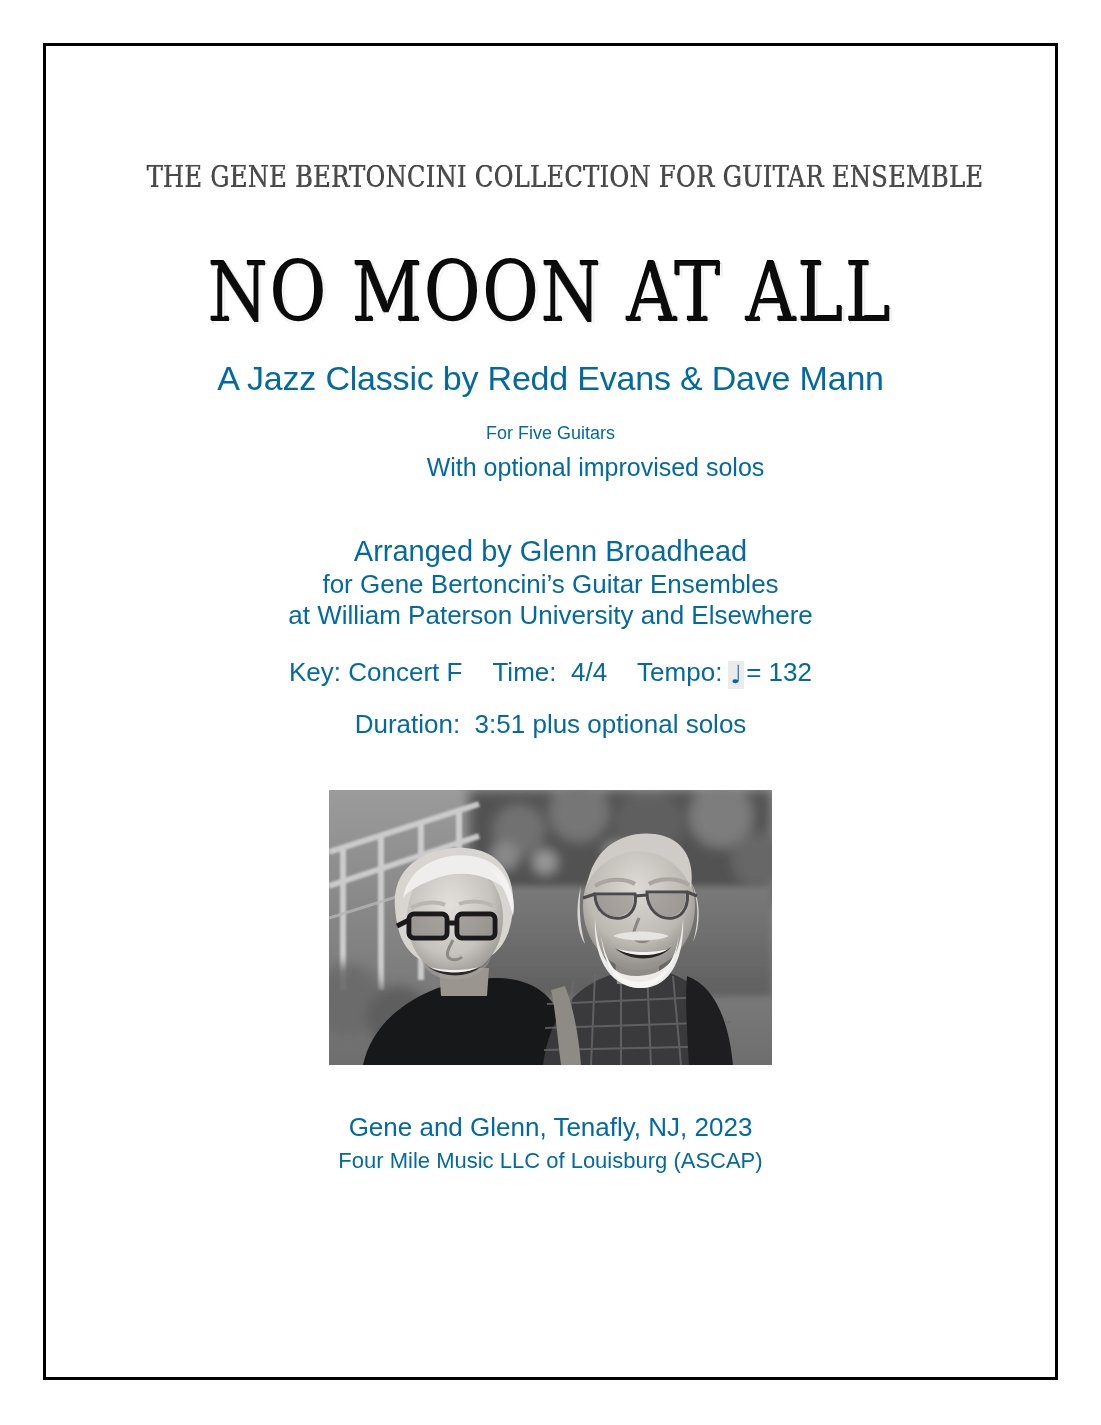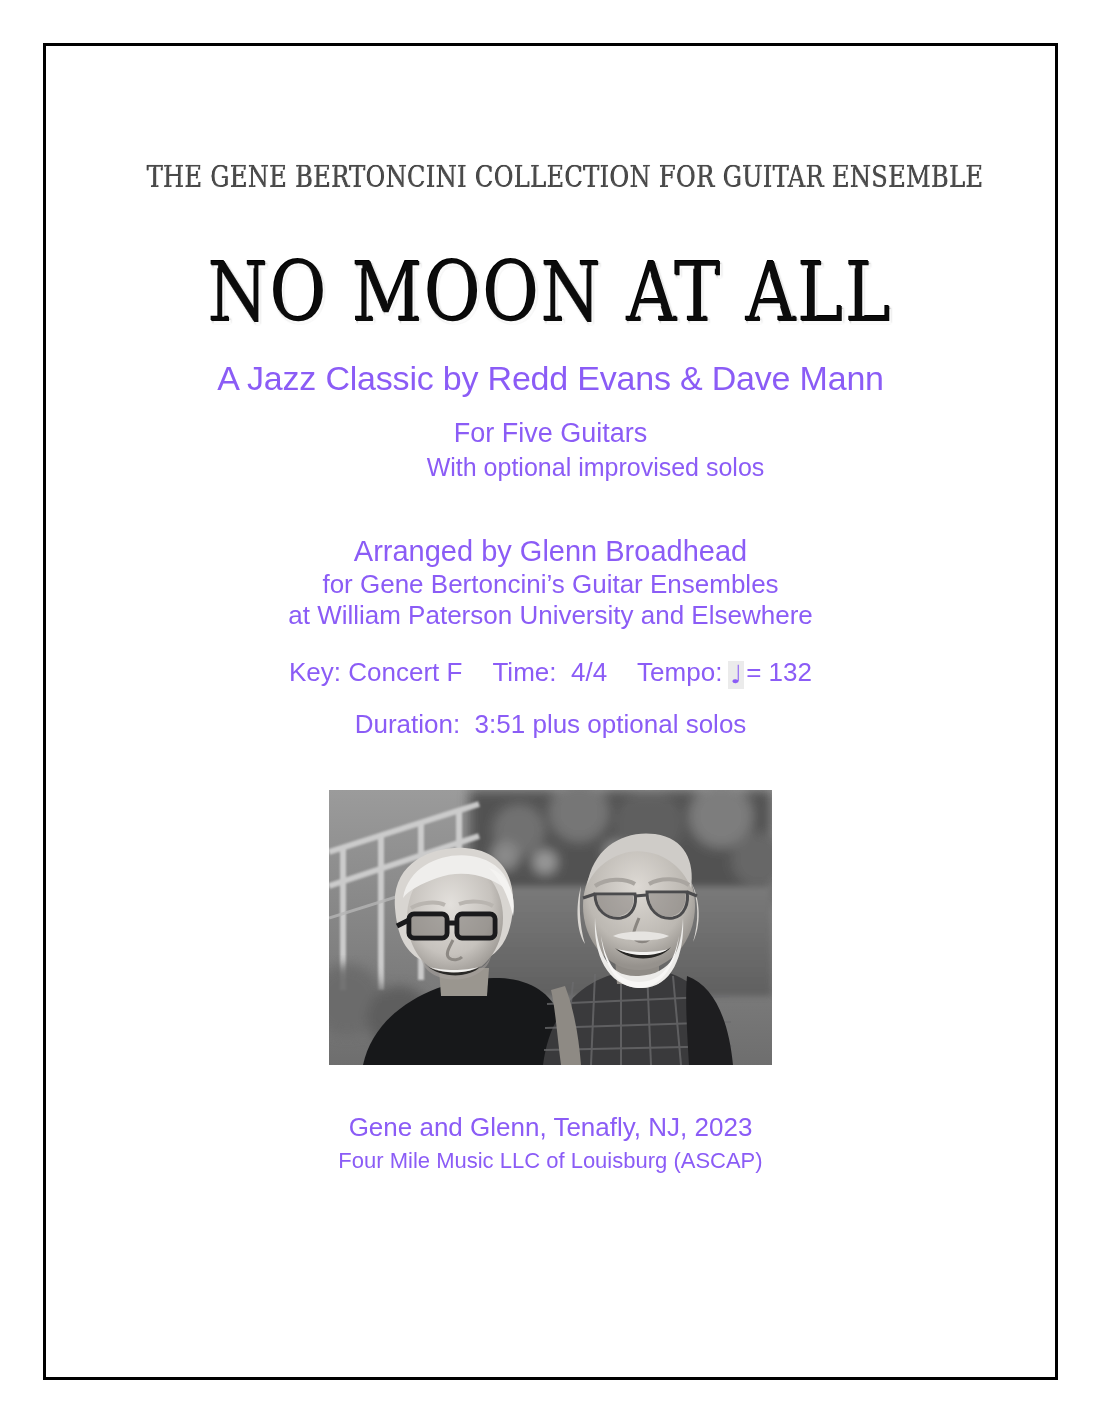--- a/index.html
+++ b/index.html
@@ -88,35 +88,35 @@
       -1px -1px 0 #000000,
       1.5px 1.5px 2px rgba(90,90,90,0.55);
   }
 
   
   .line {
     position: absolute;
     left: 0;
     width: 100%;
     font-family: "Liberation Sans", sans-serif;
-    color: #8b5cf6;
+    color: #0369a1;
     white-space: nowrap;
   }
 
   .credit-line {
     top: 311px;
     font-size: 34px;
     line-height: 42px;
     font-weight: 400;
     letter-spacing: -0.2px;
   }
 
   .instrumentation-line {
     top: 370px;
-    font-size: 27px;
+    font-size: 18px;
     line-height: 34px;
   }
 
   .solos-line {
     top: 405px;
     font-size: 25px;
     line-height: 32px;
     padding-left: 45px;
   }
 

